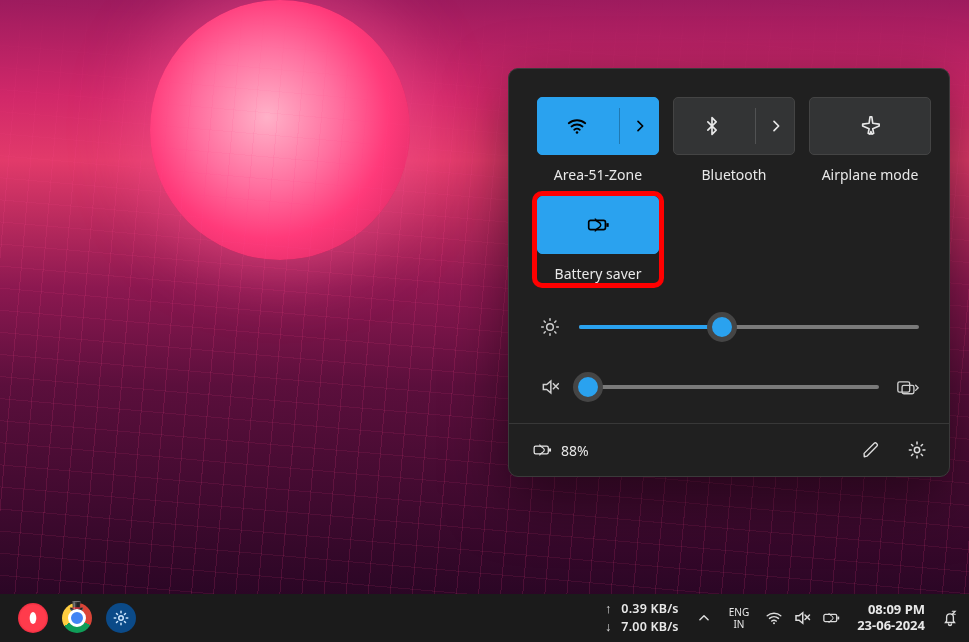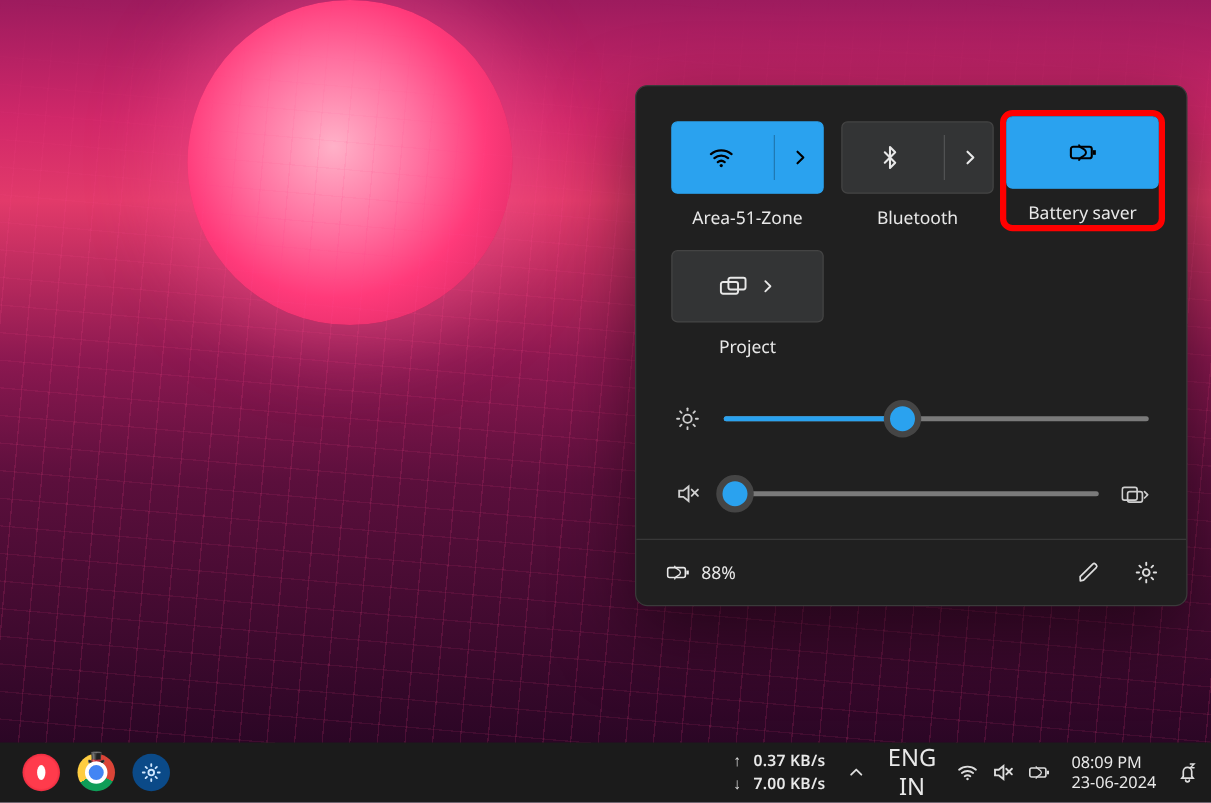--- a/index.html
+++ b/index.html
@@ -99,23 +99,23 @@
   .app-icon { width: 30px; height: 30px; border-radius: 50%; display:flex; align-items:center; justify-content:center; font-size:18px; position: relative; cursor:pointer; }
   .opera { background: radial-gradient(circle at 50% 50%, #ff3b4c 60%, #b6001e 100%); color:#fff; }
   .chrome { background: conic-gradient(#db4437 0 33%, #0f9d58 33% 66%, #ffcd40 66% 100%); }
   .chrome::after { content:""; position:absolute; width:12px; height:12px; background:#4285f4; border:3px solid #fff; border-radius:50%; }
   .chrome .hat { position:absolute; top:-6px; font-size:12px; }
   .settings-app { background: #0b4a88; color:#cfe7ff; }
   .spacer { flex: 1; }
   .tray { display: flex; align-items: center; gap: 16px; }
   .netblock { font-size: 12.5px; line-height: 1.25; font-weight: 600; letter-spacing: .2px; }
   .netblock .row { display:flex; align-items:center; gap:4px; }
-  .lang { text-align:center; font-size:19px; line-height:1.2; }
+  .lang { text-align:center; font-size:10px; line-height:1.2; }
   .status-icons { display:flex; align-items:center; gap:10px; color:#dcdcdc; }
-  .clock { font-size:13px; line-height:1.2; }
+  .clock { text-align:right; font-size:13px; line-height:1.2;font-weight:bold; }
   .tiny-icon { width:18px; height:18px; display:inline-flex; align-items:center; justify-content:center; color:#ddd; }
 
   svg { display:block; }
 </style>
 </head>
 <body>
 
 <div class="sun"></div>
 <div class="terrain"></div>
 
@@ -153,53 +153,47 @@
         <span class="divider" style="background:rgba(255,255,255,.15)"></span>
         <span class="split">
           <svg width="16" height="16" viewBox="0 0 24 24" fill="none" stroke="currentColor" stroke-width="2.5" stroke-linecap="round" stroke-linejoin="round">
               <polyline points="9 5 16 12 9 19"></polyline>
             </svg>
         </span>
       </div>
       <div class="tile-label">Bluetooth</div>
     </div>
 
+    <div class="tile-wrap">
+      <div class="tile">
+        <span class="icon-slot">
+          <svg width="22" height="22" viewBox="0 0 24 24" fill="none" stroke="currentColor" stroke-width="1.8" stroke-linejoin="round">
+              <path d="M10 20l1-5-7-3v-2l7-1 1-7h2l1 7 7 1v2l-7 3 1 5-2 1-1-3-1 3z"></path>
+            </svg>
+        </span>
+      </div>
+      <div class="tile-label">Airplane mode</div>
+    </div>
 
     <div class="tile-wrap">
       <div class="highlight-ring">
         <div class="tile active">
           <span class="icon-slot">
             <svg width="26" height="22" viewBox="0 0 28 20" fill="none" stroke="currentColor" stroke-width="1.8">
               <rect x="4" y="5" width="18" height="10" rx="2"></rect>
                 <rect x="23" y="8" width="2.5" height="4" fill="currentColor" stroke="none"></rect>
               <path d="M11 3c0 4 6 3 6 7s-6 3-6 7" stroke-width="1.6"></path>
             </svg>
           </span>
         </div>
         <div class="tile-label" style="text-align:center;margin-top:10px">Battery saver</div>
       </div>
     </div>
 
 
-    <div class="tile-wrap">
-      <div class="tile">
-        <span>
-          <svg width="24" height="20" viewBox="0 0 28 20" fill="none" stroke="currentColor" stroke-width="1.8">
-              <rect x="2" y="6" width="16" height="11" rx="2"></rect>
-              <rect x="9" y="2" width="16" height="11" rx="2"></rect>
-            </svg>
-        </span>
-        <span style="margin-left:8px">
-          <svg width="14" height="14" viewBox="0 0 24 24" fill="none" stroke="currentColor" stroke-width="2.5" stroke-linecap="round" stroke-linejoin="round">
-              <polyline points="9 5 16 12 9 19"></polyline>
-            </svg>
-        </span>
-      </div>
-      <div class="tile-label">Project</div>
-    </div>
 
   </div>
 
   <div class="sliders">
     <div class="slider-row">
       <span class="ghost-icon">
         <svg width="20" height="20" viewBox="0 0 24 24" fill="none" stroke="currentColor" stroke-width="1.8">
             <circle cx="12" cy="12" r="4"></circle>
             <g stroke-linecap="round">
               <line x1="12" y1="2" x2="12" y2="4"></line>
@@ -284,21 +278,21 @@
         </svg>
     </div>
   </div>
 
   <div class="spacer"></div>
 
   <div class="tray">
     <div class="netblock">
       <div class="row">
           <span class="tiny-icon">↑</span>
-          <span>0.37 KB/s</span>
+          <span>0.39 KB/s</span>
         </div>
       <div class="row">
           <span class="tiny-icon">↓</span>
           <span>7.00 KB/s</span>
         </div>
     </div>
 
     <span class="tiny-icon">
       <svg width="14" height="14" viewBox="0 0 24 24" fill="none" stroke="currentColor" stroke-width="2.5" stroke-linecap="round" stroke-linejoin="round">
           <polyline points="5 15 12 8 19 15"></polyline>

